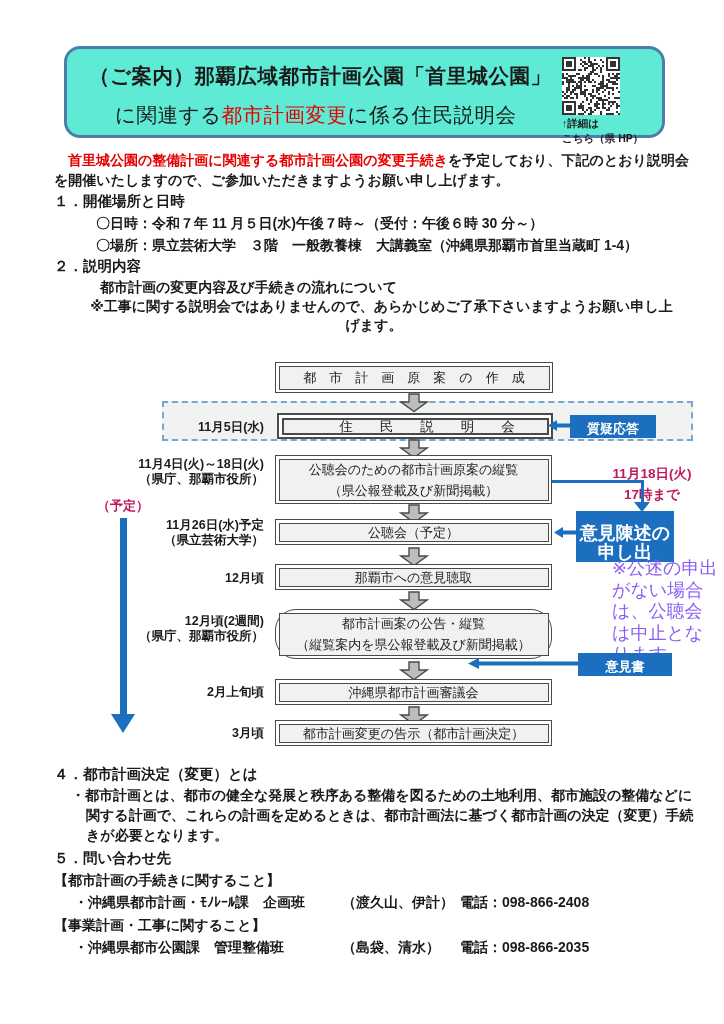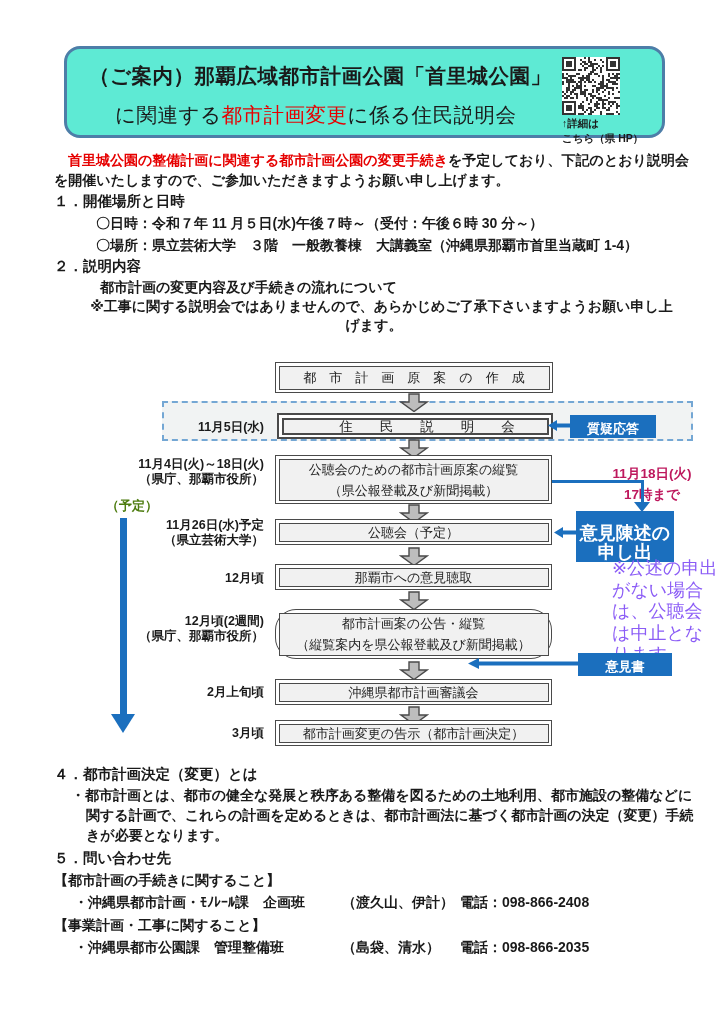--- a/index.html
+++ b/index.html
@@ -45,21 +45,21 @@
   .flabel{position:absolute;width:202px;text-align:right;font-size:12.5px;font-weight:bold;line-height:15px;white-space:nowrap;}
   .blue-box{position:absolute;background:#1b6fbe;color:#fff;font-weight:bold;font-size:13px;
     display:flex;flex-direction:column;justify-content:flex-end;text-align:center;box-sizing:border-box;}
   .deadline{position:absolute;left:596px;top:105px;width:112px;text-align:center;
     color:#be185d;font-size:13.5px;font-weight:bold;line-height:21px;}
   .hnote{position:absolute;left:576px;top:200px;width:106px;font-size:18px;line-height:21.5px;color:#8b5cf6;margin-left:36px;}
   .connector{position:absolute;left:552px;top:122px;width:92px;height:24px;
     border-top:3px solid #1b6fbe;border-right:3px solid #1b6fbe;box-sizing:border-box;}
   .conn-head{position:absolute;left:634px;top:144px;width:0;height:0;
     border-left:8px solid transparent;border-right:8px solid transparent;border-top:10px solid #1b6fbe;}
-  .yotei{position:absolute;left:88px;top:139px;width:70px;text-align:right;color:#4d7c0f;font-size:13px;font-weight:bold;}
+  .yotei{position:absolute;left:88px;top:139px;width:70px;text-align:center;color:#be185d;font-size:13px;font-weight:bold;}
   .tall-shaft{position:absolute;left:120px;top:160px;width:7px;height:196px;background:#1b6fbe;}
   .tall-head{position:absolute;left:111px;top:356px;width:0;height:0;
     border-left:12px solid transparent;border-right:12px solid transparent;border-top:19px solid #1b6fbe;}
   .down-arrow{position:absolute;left:399px;width:30px;height:19px;}
   .larrow{position:absolute;}
   
   .sec45{left:54px;top:764px;width:656px;font-size:14px;font-weight:bold;}
   .s4-body{padding-left:32px;text-indent:-15px;width:640px;line-height:20px;box-sizing:border-box;}
   .bracket{line-height:22px;font-size:14px;}
   .contact-row{display:flex;padding-left:20px;line-height:22.5px;white-space:nowrap;}

